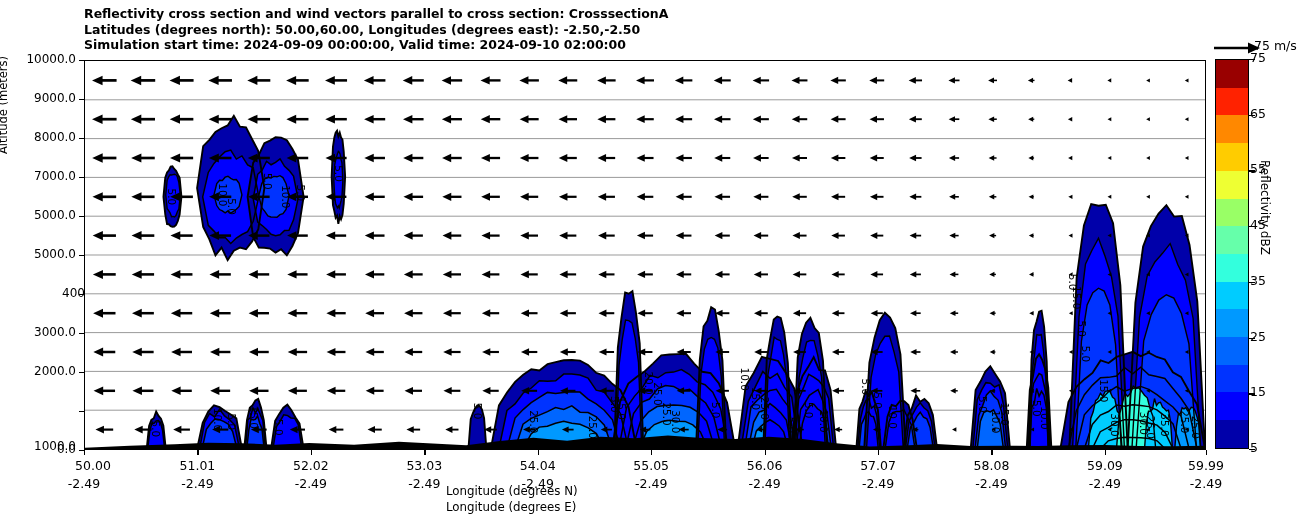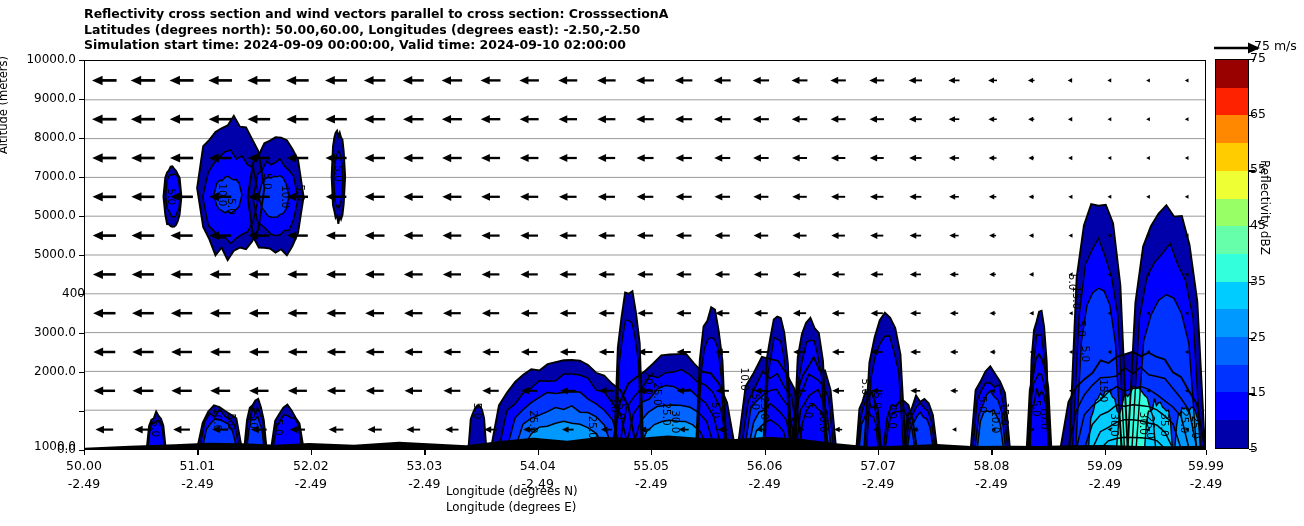--- a/index.html
+++ b/index.html
@@ -914,21 +914,21 @@
     <div class="xtickmark" style="left: 424.306px; top: 450px;"></div>
     <div class="xtickmark" style="left: 537.742px; top: 450px;"></div>
     <div class="xtickmark" style="left: 651.177px; top: 450px;"></div>
     <div class="xtickmark" style="left: 764.613px; top: 450px;"></div>
     <div class="xtickmark" style="left: 878.048px; top: 450px;"></div>
     <div class="xtickmark" style="left: 991.483px; top: 450px;"></div>
     <div class="xtickmark" style="left: 1104.92px; top: 450px;"></div>
     <div class="xtickmark" style="left: 1206px; top: 450px;"></div>
   </div>
 <div id="xtick-container">
-    <div class="xticklab" style="left: 39px; top: 458px;">50.00</div>
+    <div class="xticklab" style="left: 48px; top: 458px;">50.00</div>
     <div class="xticklab" style="left: 39px; top: 476px;">-2.49</div>
     <div class="xticklab" style="left: 152.435px; top: 458px;">51.01</div>
     <div class="xticklab" style="left: 152.435px; top: 476px;">-2.49</div>
     <div class="xticklab" style="left: 265.871px; top: 458px;">52.02</div>
     <div class="xticklab" style="left: 265.871px; top: 476px;">-2.49</div>
     <div class="xticklab" style="left: 379.306px; top: 458px;">53.03</div>
     <div class="xticklab" style="left: 379.306px; top: 476px;">-2.49</div>
     <div class="xticklab" style="left: 492.742px; top: 458px;">54.04</div>
     <div class="xticklab" style="left: 492.742px; top: 476px;">-2.49</div>
     <div class="xticklab" style="left: 606.177px; top: 458px;">55.05</div>

